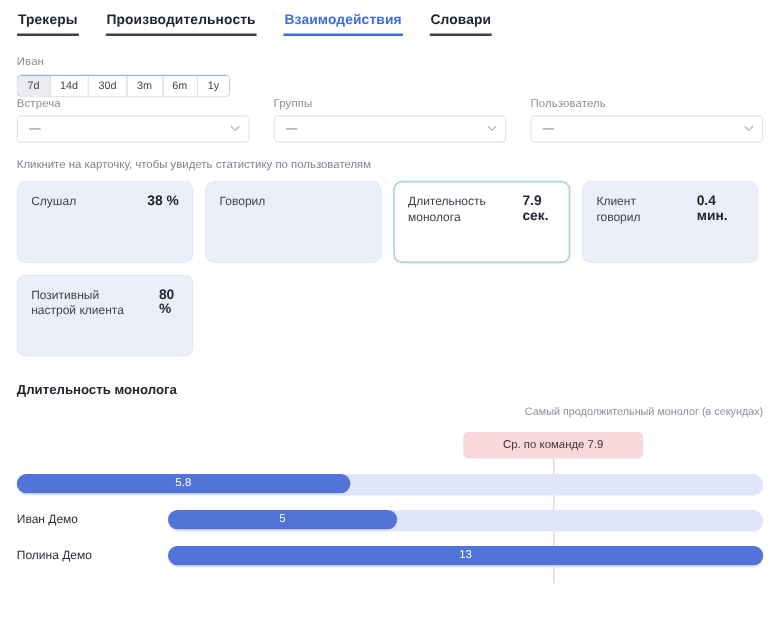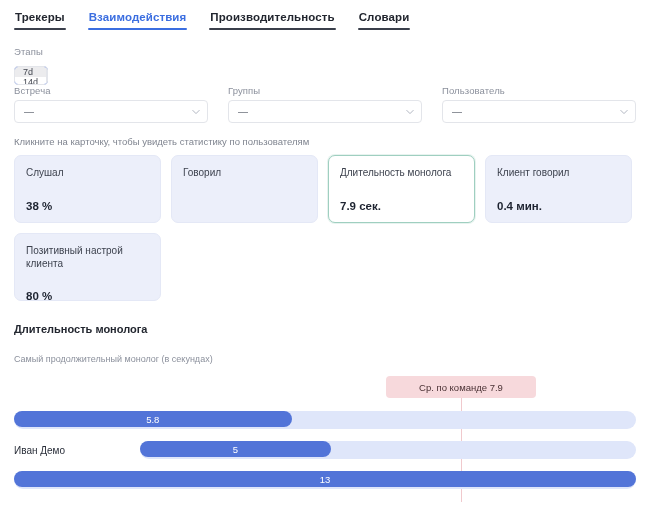--- a/index.html
+++ b/index.html
@@ -59,21 +59,20 @@
     margin-bottom: 4px;
     letter-spacing: .1px;
   }
   .seg {
     display: inline-flex;
     border: 1px solid #e3e5ea;
     border-radius: 4px;
     overflow: hidden;
     background: #1d4ed8;
     height: 17px;
-    flex-direction: column;
   }
   .seg-btn {
     font-size: 9px;
     color: #41454f;
     padding: 0 8px;
     display: flex;
     align-items: center;
     border-right: 1px solid #e3e5ea;
     cursor: pointer;
     background: #fff;
@@ -132,21 +131,21 @@
   }
   .card {
     width: 147px;
     height: 68px;
     box-sizing: border-box;
     border-radius: 7px;
     background: #eceffa;
     border: 1px solid #e4e8f6;
     padding: 10px 11px;
     display: flex;
-    flex-direction: column;
+    flex-direction: row;
     justify-content: space-between;
     cursor: pointer;
     gap: 20px;
   }
   .card.selected {
     background: #ffffff;
     border: 1px solid #9fcfc0;
     box-shadow: 0 0 0 1px rgba(159,207,192,.25);
   }
   .card-title {
@@ -163,21 +162,22 @@
   
   .chart-sec { padding: 22px 14px 0 14px; }
   .chart-title {
     font-size: 11px;
     font-weight: bold;
     color: #22262f;
   }
   .chart-sub {
     font-size: 9px;
     color: #8b909c;
-    margin-top: 19px;
+    margin-top: 7px;
+    text-align: right;
   }
 
   .chart-body {
     position: relative;
     margin-top: 12px;
     height: 130px;
   }
   .avg-badge {
     position: absolute;
     left: 372px;
@@ -244,29 +244,29 @@
     font-size: 9.5px;
     color: #ffffff;
     font-weight: normal;
   }
 </style>
 </head>
 <body>
 
 <div class="tabbar">
   <div class="tab"><span>Трекеры</span></div>
+  <div class="tab"><span>Производительность</span></div>
   <div class="tab active"><span>Взаимодействия</span></div>
-  <div class="tab"><span>Производительность</span></div>
   <div class="tab"><span>Словари</span></div>
 </div>
 
 <div class="filters">
 
   <div>
-    <div class="field-label">Этапы</div>
+    <div class="field-label">Иван</div>
     <div class="seg">
       <div class="seg-btn selected">7d</div>
       <div class="seg-btn">14d</div>
       <div class="seg-btn">30d</div>
       <div class="seg-btn">3m</div>
       <div class="seg-btn">6m</div>
       <div class="seg-btn">1y</div>
     </div>
   </div>
 
@@ -363,20 +363,21 @@
       <div class="row">
         <div class="row-label">Иван Демо</div>
         <div class="track">
           <div class="bar" style="width: 38.4615%;">
             <span class="bar-value">5</span>
           </div>
         </div>
       </div>
 
       <div class="row">
+        <div class="row-label">Полина Демо</div>
         <div class="track">
           <div class="bar" style="width: 100%;">
             <span class="bar-value">13</span>
           </div>
         </div>
       </div>
 
     </div>
   </div>
 </div>

